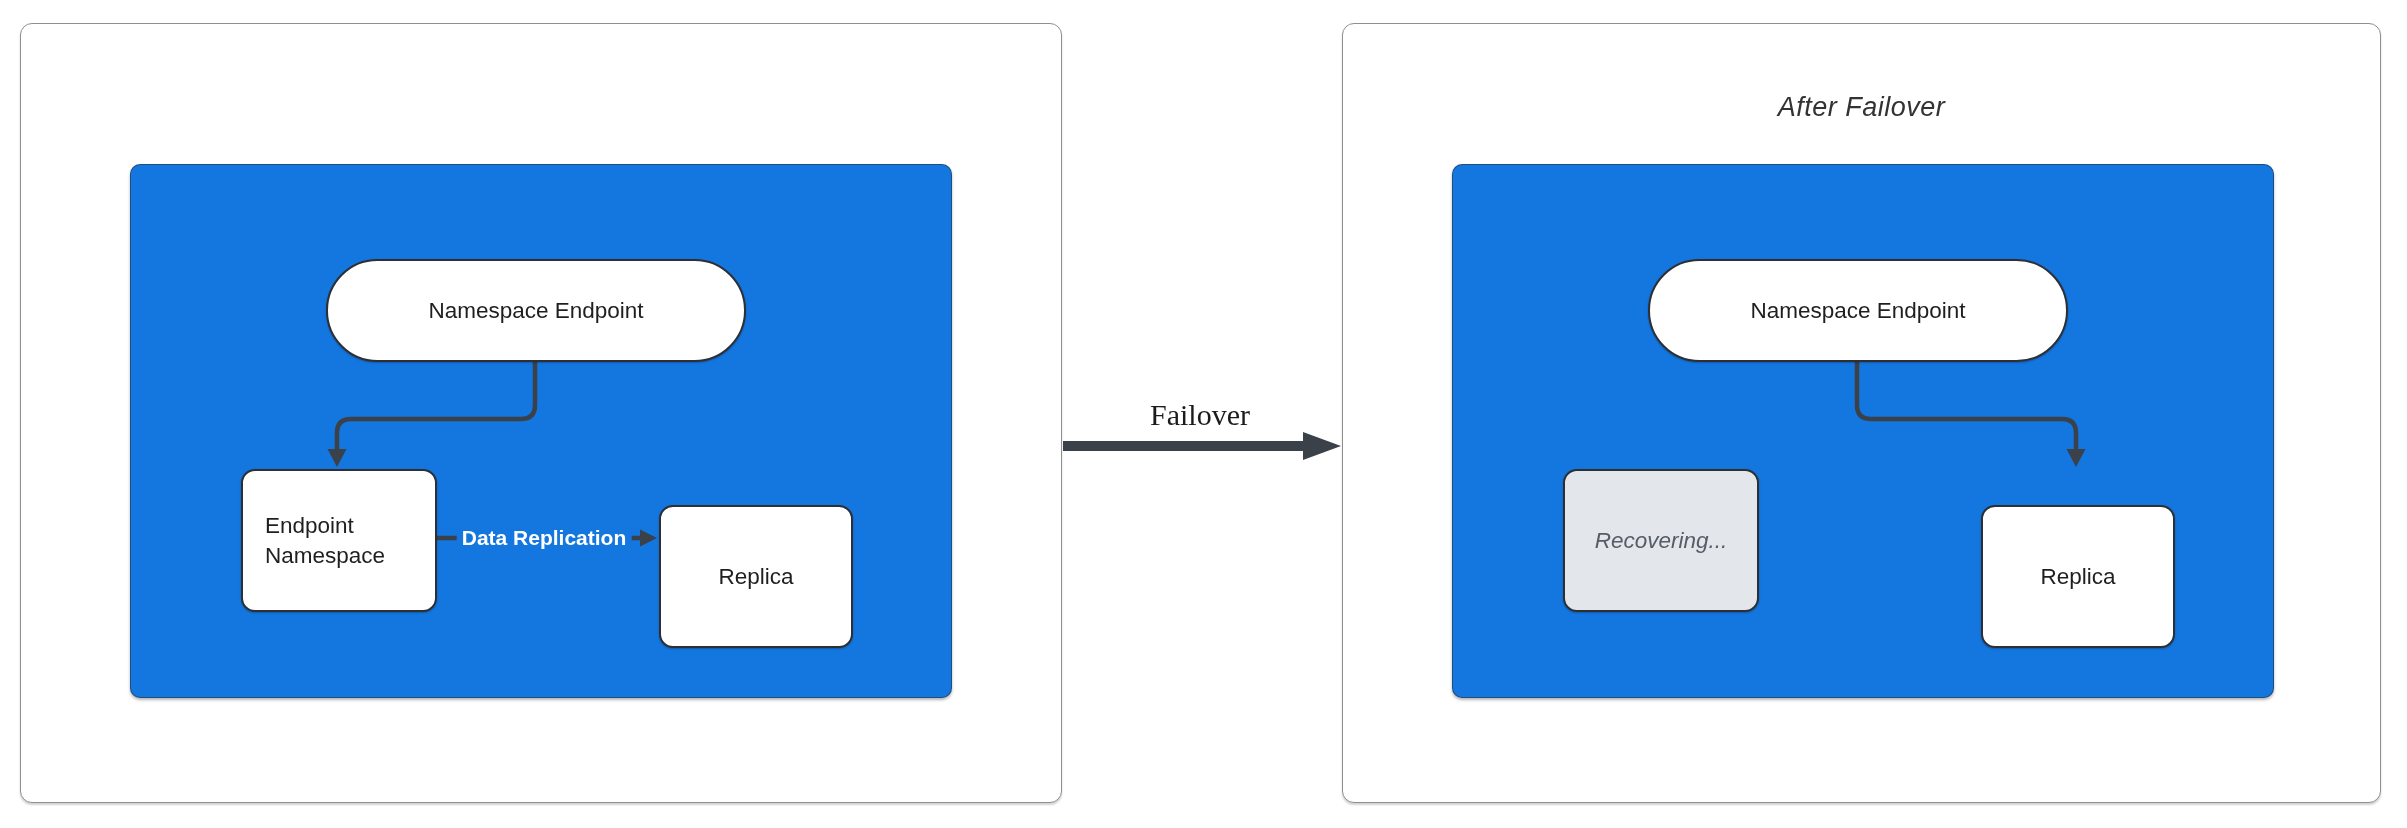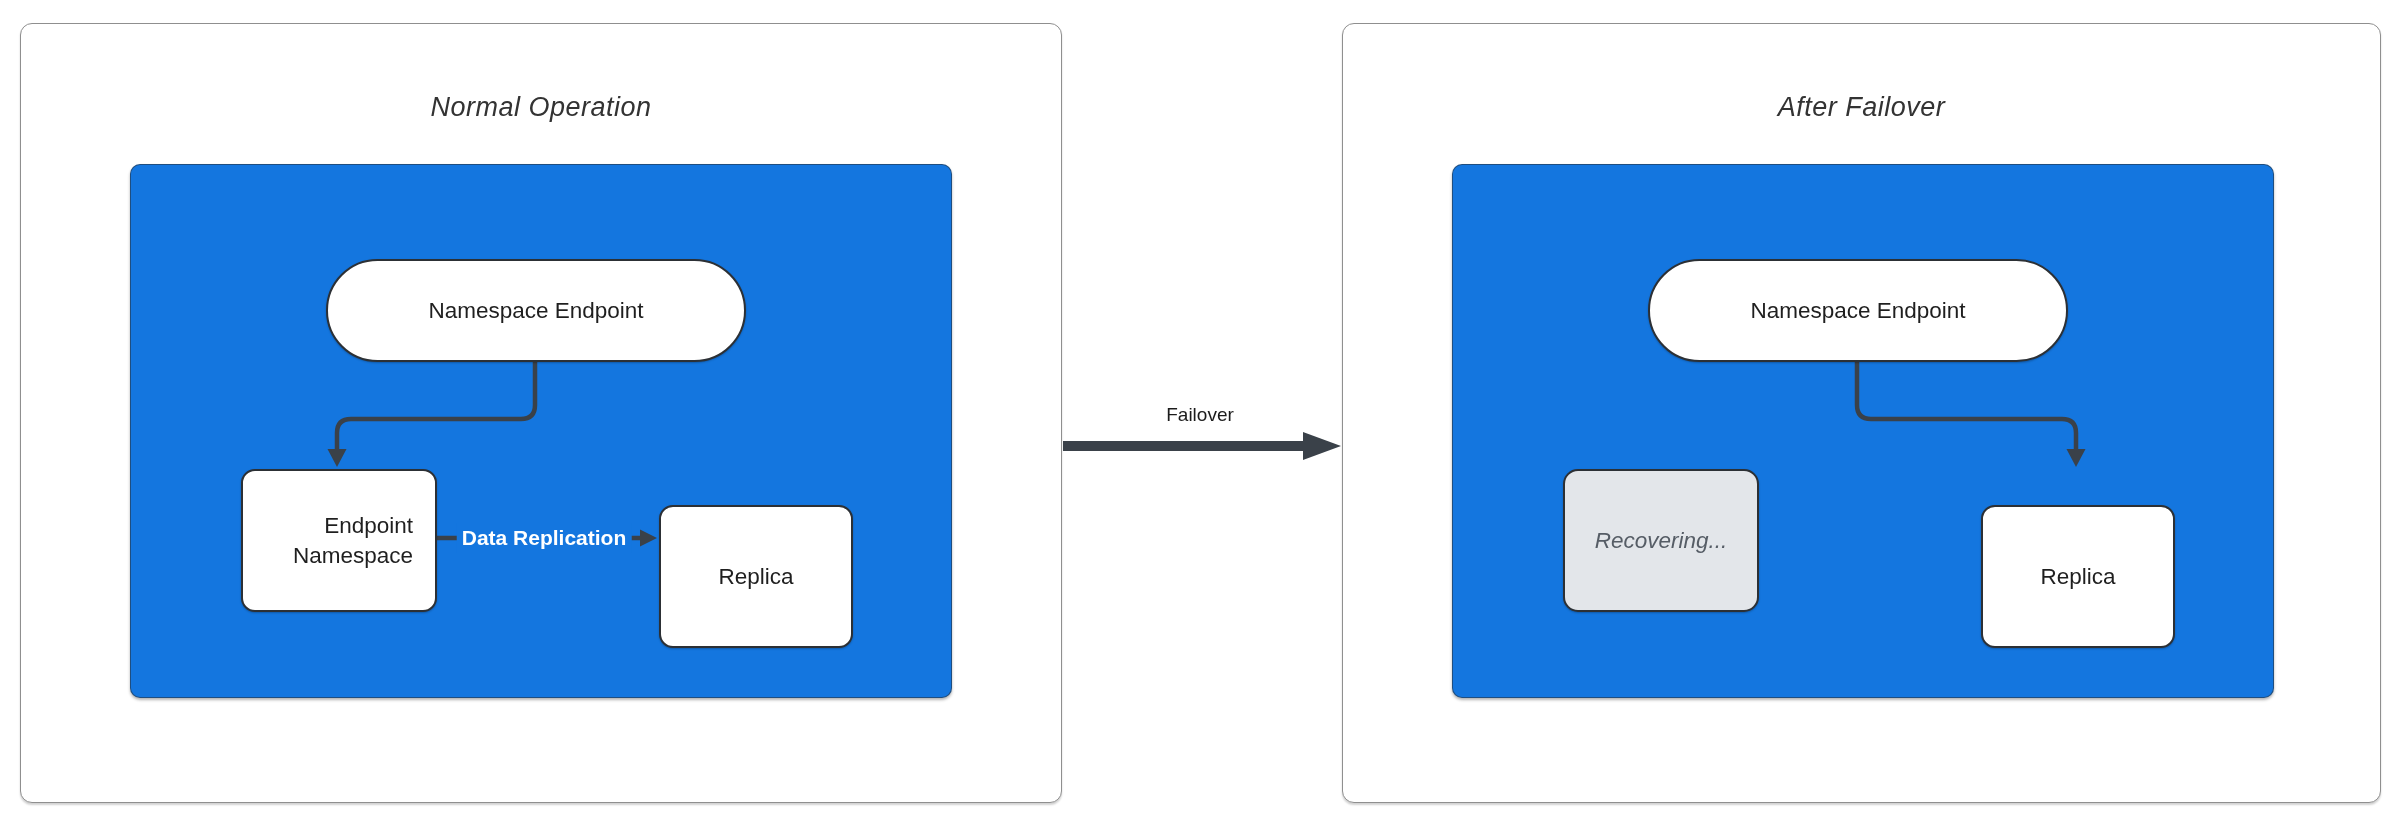--- a/index.html
+++ b/index.html
@@ -55,21 +55,21 @@
     box-shadow: 0 2px 3px rgba(0,0,0,0.30);
     box-sizing: border-box;
   }
 
   
   .node {
     position: absolute;
     display: flex;
     align-items: center;
     justify-content: center;
-    text-align: right;
+    text-align: left;
     background: #ffffff;
     border: 2px solid #2c3035;
     box-sizing: border-box;
     color: #1f1f1f;
     font-size: 22.5px;
     line-height: 1.3;
     z-index: 3;
     box-shadow: 0 1px 2px rgba(0,0,0,0.25);
   }
   .node.pill {
@@ -93,21 +93,20 @@
     width: 194px;
     height: 143px;
     border-radius: 14px;
     margin-top: 36px;
   }
   .node.recovering {
     background: #E3E6EA;
     color: #565D66;
     font-style: italic;
     padding: 0 10px;
-    border-radius: 15px;
   }
 
   
   #edges {
     position: absolute;
     left: 0;
     top: 0;
     width: 2407px;
     height: 828px;
     z-index: 2;
@@ -128,32 +127,32 @@
   }
   #replication-label { left: 544px; top: 538px; }
 
   
   .failover-label {
     position: absolute;
     left: 1200px;
     top: 415px;
     transform: translate(-50%, -50%);
     color: #1b1b1b;
-    font-size: 19px;
+    font-size: 30px;
     white-space: nowrap;
     z-index: 4;
+    font-family: Liberation Serif, serif;
   }
 </style>
 </head>
 <body>
 
 <div id="canvas">
 
   <div class="panel left">
-    <div class="panel-title">Normal Operation</div>
 
     <div class="bluebox">
       <div class="node pill">
         <span>Namespace Endpoint</span>
       </div>
       <div class="node box-left">
         <span>Endpoint Namespace</span>
       </div>
       <div class="node box-right">
         <span>Replica</span>

